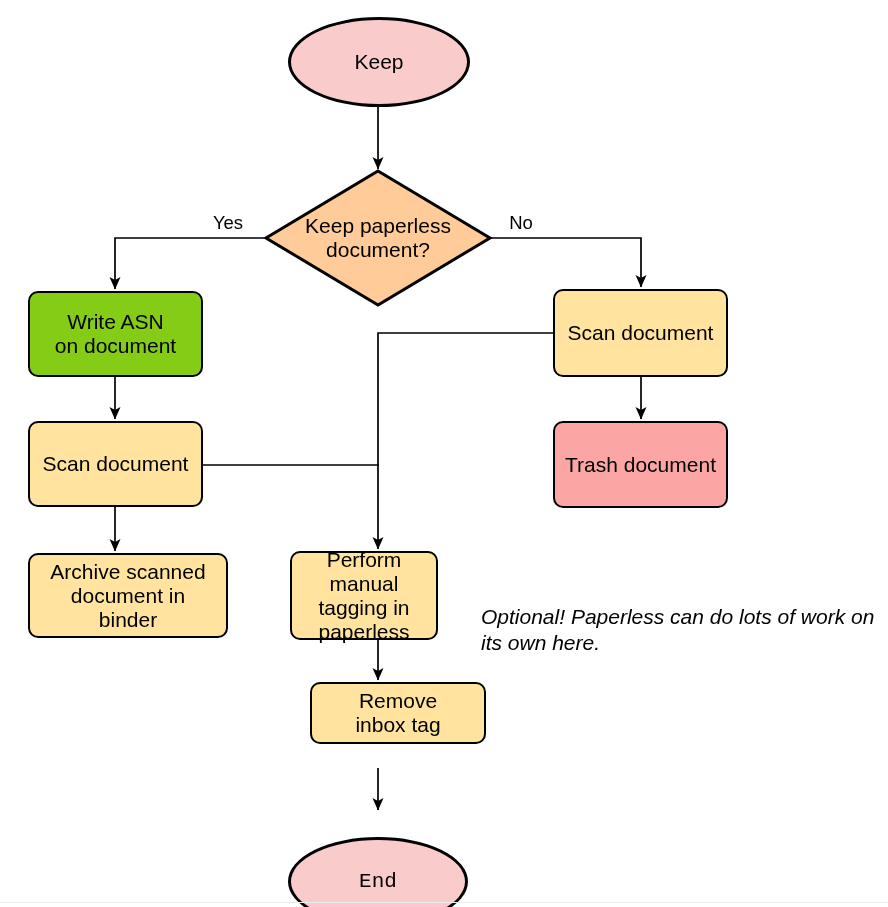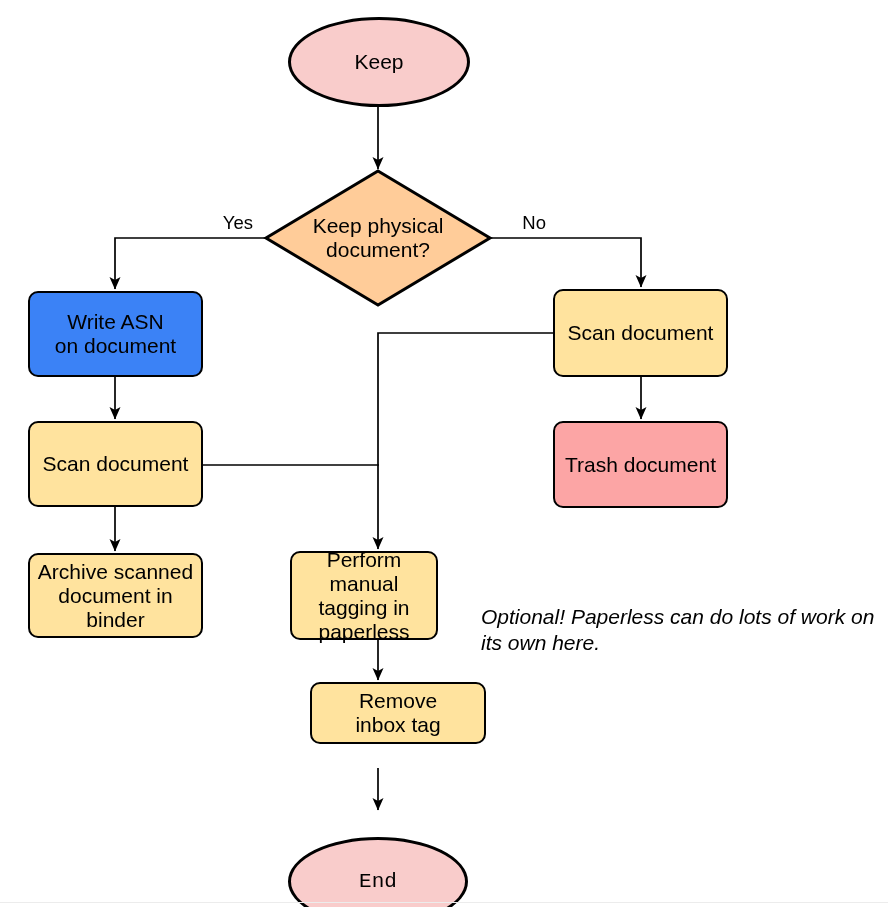--- a/index.html
+++ b/index.html
@@ -32,39 +32,39 @@
     border: 2.7px solid #000000;
     border-radius: 10px;
   }
   .terminator {
     border: 3.2px solid #000000;
     border-radius: 50%;
   }
   #n-start   { left: 288px; top: 17px;  width: 182px; height: 90px; }
   #n-write   { left: 28px;  top: 291px; width: 175px; height: 86px; }
   #n-scanl   { left: 28px;  top: 421px; width: 175px; height: 86px; }
-  #n-archive { left: 28px;  top: 553px; width: 175px; height: 85px; }
+  #n-archive { left: 28px;  top: 553px; width: 200px; height: 85px; }
   #n-scanr   { left: 553px; top: 289px; width: 175px; height: 88px; }
   #n-trash   { left: 553px; top: 421px; width: 175px; height: 87px; }
   #n-tag     { left: 290px; top: 551px; width: 148px; height: 89px; }
   #n-remove  { left: 290px; top: 682px; width: 176px; height: 62px; margin-left: 20px; }
   #n-end     { left: 288px; top: 837px; width: 180px; height: 89px; font-family: Liberation Mono, monospace; }
   .decision-label {
     position: absolute;
     left: 290px; top: 214px; width: 176px;
     text-align: center;
     font-size: 21px;
     line-height: 24px;
     white-space: pre-line;
   }
   .edge-label {
     position: absolute;
     font-size: 18.5px;
     line-height: 21px;
-    text-align: right;
+    text-align: center;
     width: 50px;
   }
   #lbl-yes { left: 203px; top: 212px; }
   #lbl-no  { left: 496px; top: 212px; }
   .annotation {
     position: absolute;
     left: 481px; top: 592px; width: 406px;
     font-style: italic;
     font-size: 21px;
     line-height: 26px;
@@ -99,28 +99,28 @@
       <path d="M553,333 L378,333 L378,549" marker-end="url(#arrow)"></path>
       <path d="M203,465 L379,465"></path>
       <path d="M378,640 L378,680" marker-end="url(#arrow)"></path>
       <path d="M378,768 L378,810" marker-end="url(#arrow)"></path>
     </g>
     <polygon points="378,171 490,238 378,305 266,238" stroke="#000000" stroke-width="3" fill="#ffcc99"></polygon>
   </svg>
 
   <div class="node terminator" id="n-start" style="background-color: rgb(249, 204, 203);">Keep</div>
 
-  <div class="decision-label">Keep physical
+  <div class="decision-label">Keep paperless
 document?</div>
 
   <div class="edge-label" id="lbl-yes">Yes</div>
 
   <div class="edge-label" id="lbl-no">No</div>
 
-  <div class="node process" id="n-write" style="background-color: #3b82f6;">Write ASN
+  <div class="node process" id="n-write" style="background-color: #84cc16;">Write ASN
 on document</div>
 
   <div class="node process" id="n-scanl" style="background-color: rgb(255, 227, 158);">Scan document</div>
 
   <div class="node process" id="n-archive" style="background-color: rgb(255, 227, 158);">Archive scanned
 document in
 binder</div>
 
   <div class="node process" id="n-scanr" style="background-color: rgb(255, 227, 158);">Scan document</div>
 

